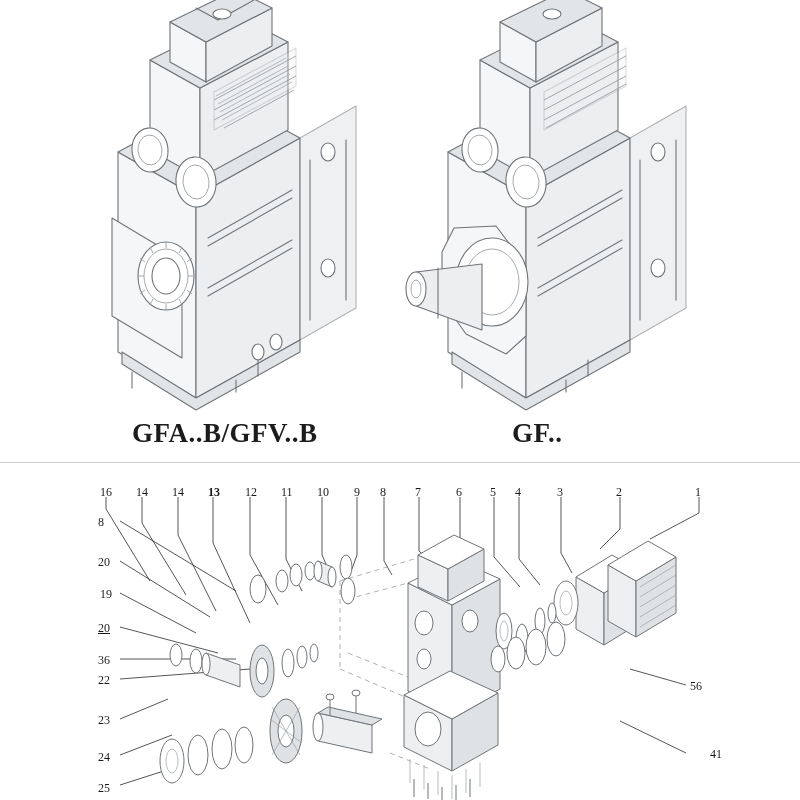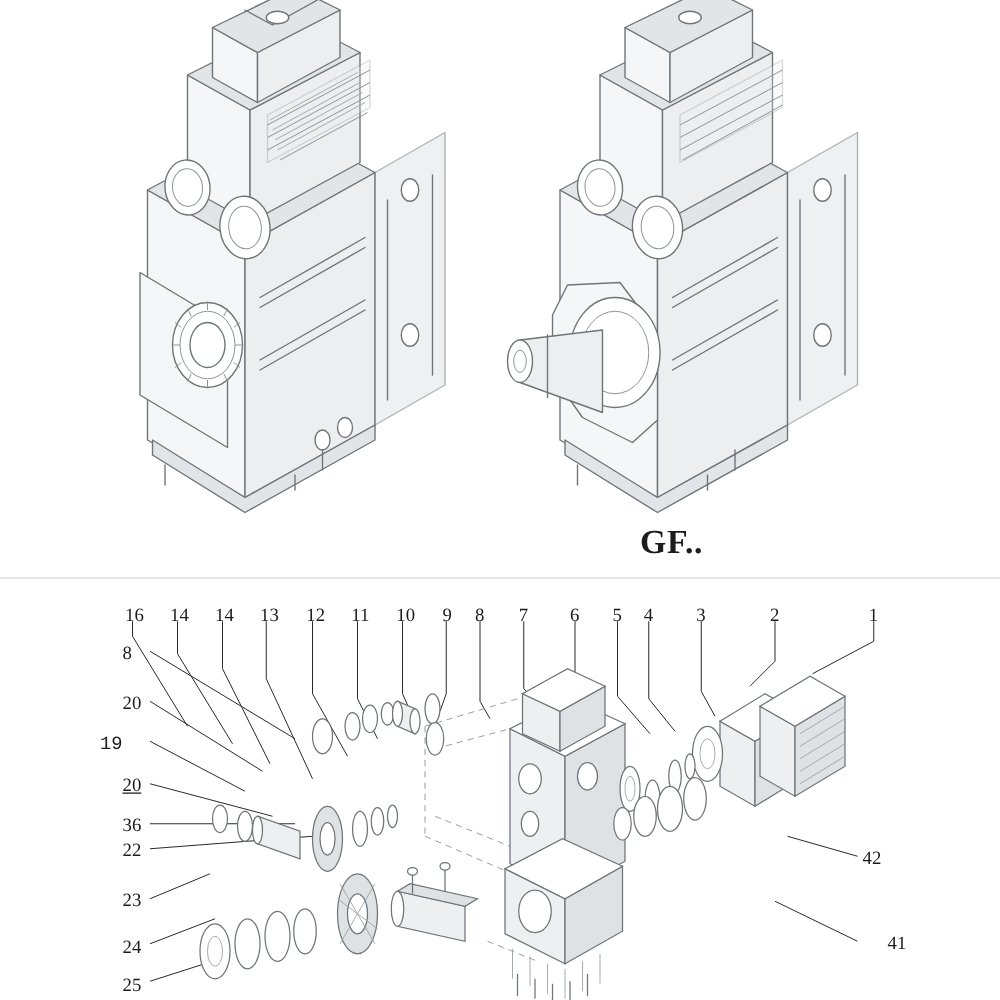--- a/index.html
+++ b/index.html
@@ -69,21 +69,21 @@
     left: 0;
     top: 463px;
     width: 800px;
     height: 337px;
     background: #ffffff;
     overflow: hidden;
   }
   .label {
     position: absolute;
     font-family: "Liberation Serif", serif;
-    font-size: 15px;
+    font-size: 12px;
     color: #1a1a1a;
     white-space: nowrap;
   }
   .label.top-label { }
   .label.left-label { }
   .label.right-label { }
 </style>
 </head>
 <body>
 
@@ -230,20 +230,21 @@
         </g>
 
         <path class="sh3" d="M300 138 L300 340 L356 308 L356 106 Z" opacity="0.55"></path>
         <path class="ln" d="M310 160 L310 320"></path>
         <path class="ln" d="M346 140 L346 300"></path>
         <ellipse class="wh" cx="328" cy="152" rx="7" ry="9"></ellipse>
         <ellipse class="wh" cx="328" cy="268" rx="7" ry="9"></ellipse>
       </g>
     </svg>
 
+    <div class="caption" id="caption-left">GFA..B/GFV..B</div>
     <div class="caption" id="caption-right">GF..</div>
   </div>
 
   <div class="divider"></div>
 
   <div class="bottom-section">
 
     <svg width="800" height="337" viewBox="0 0 800 337">
       <defs>
         <style>
@@ -415,43 +416,43 @@
         <path d="M442 324 L442 337"></path>
         <path d="M456 322 L456 337"></path>
         <path d="M470 316 L470 334"></path>
       </g>
     </svg>
 
     
     <div class="label top-label" style="left:100px; top:22px;">16</div>
     <div class="label top-label" style="left:136px; top:22px;">14</div>
     <div class="label top-label" style="left:172px; top:22px;text-align:center;">14</div>
-    <div class="label top-label" style="left:208px; top:22px;">13</div>
+    <div class="label top-label" style="left:208px; top:22px;font-weight:bold;">13</div>
     <div class="label top-label" style="left:245px; top:22px;">12</div>
     <div class="label top-label" style="left:281px; top:22px;">11</div>
     <div class="label top-label" style="left:317px; top:22px;">10</div>
     <div class="label top-label" style="left:354px; top:22px;">9</div>
     <div class="label top-label" style="left:380px; top:22px;">8</div>
     <div class="label top-label" style="left:415px; top:22px;">7</div>
     <div class="label top-label" style="left:456px; top:22px;">6</div>
     <div class="label top-label" style="left:490px; top:22px;">5</div>
     <div class="label top-label" style="left:515px; top:22px;">4</div>
     <div class="label top-label" style="left:557px; top:22px;">3</div>
     <div class="label top-label" style="left:616px; top:22px;">2</div>
     <div class="label top-label" style="left:695px; top:22px;">1</div>
 
     
     <div class="label left-label" style="left:98px; top:52px;">8</div>
     <div class="label left-label" style="left:98px; top:92px;">20</div>
-    <div class="label left-label" style="left:80px; top:124px;font-family:Liberation Mono, monospace;">19</div>
+    <div class="label left-label" style="left:100px; top:124px;">19</div>
     <div class="label left-label" style="left:98px; top:158px;text-decoration:underline;">20</div>
     <div class="label left-label" style="left:98px; top:190px;">36</div>
     <div class="label left-label" style="left:98px; top:210px;">22</div>
     <div class="label left-label" style="left:98px; top:250px;">23</div>
     <div class="label left-label" style="left:98px; top:287px;">24</div>
     <div class="label left-label" style="left:98px; top:318px;">25</div>
 
     
-    <div class="label right-label" style="left:690px; top:216px;">42</div>
+    <div class="label right-label" style="left:690px; top:216px;">56</div>
     <div class="label right-label" style="left:690px; top:284px;margin-left:20px;">41</div>
 
   </div>
 </div>
 
 </body></html>

